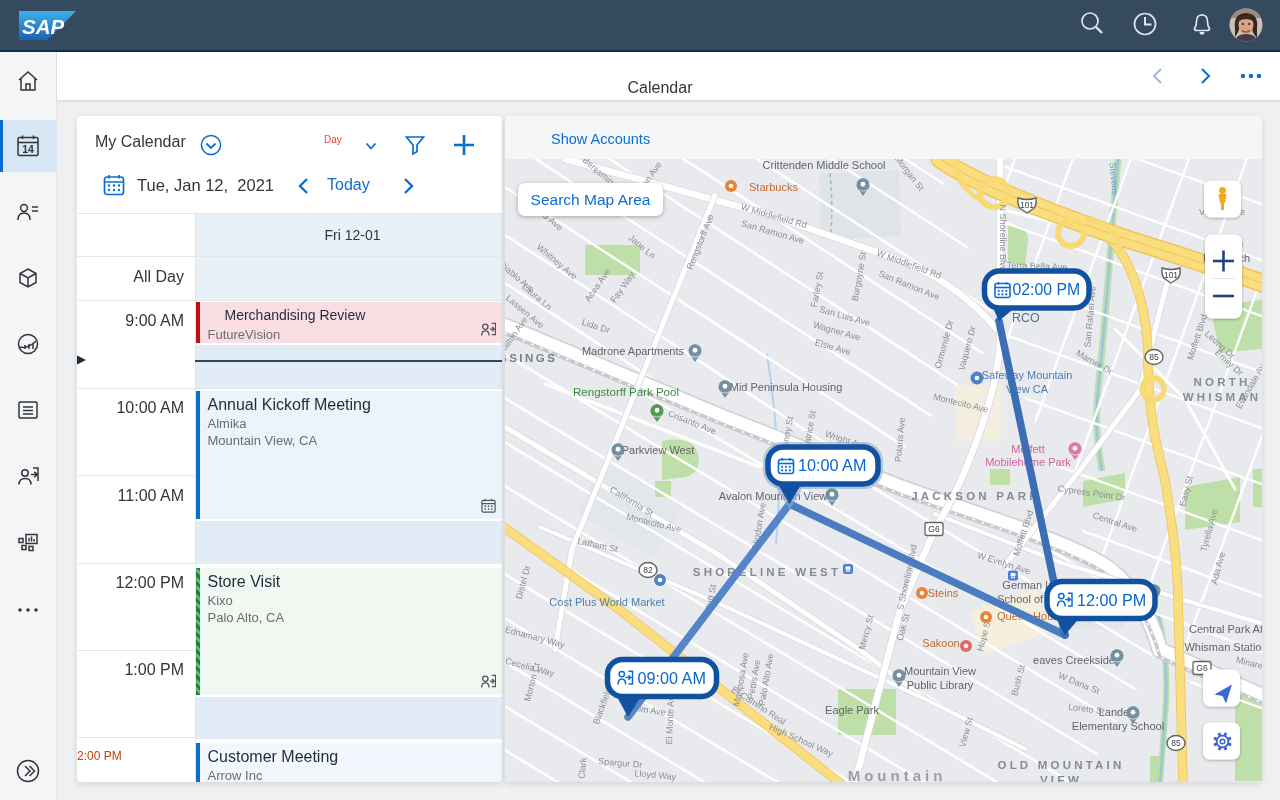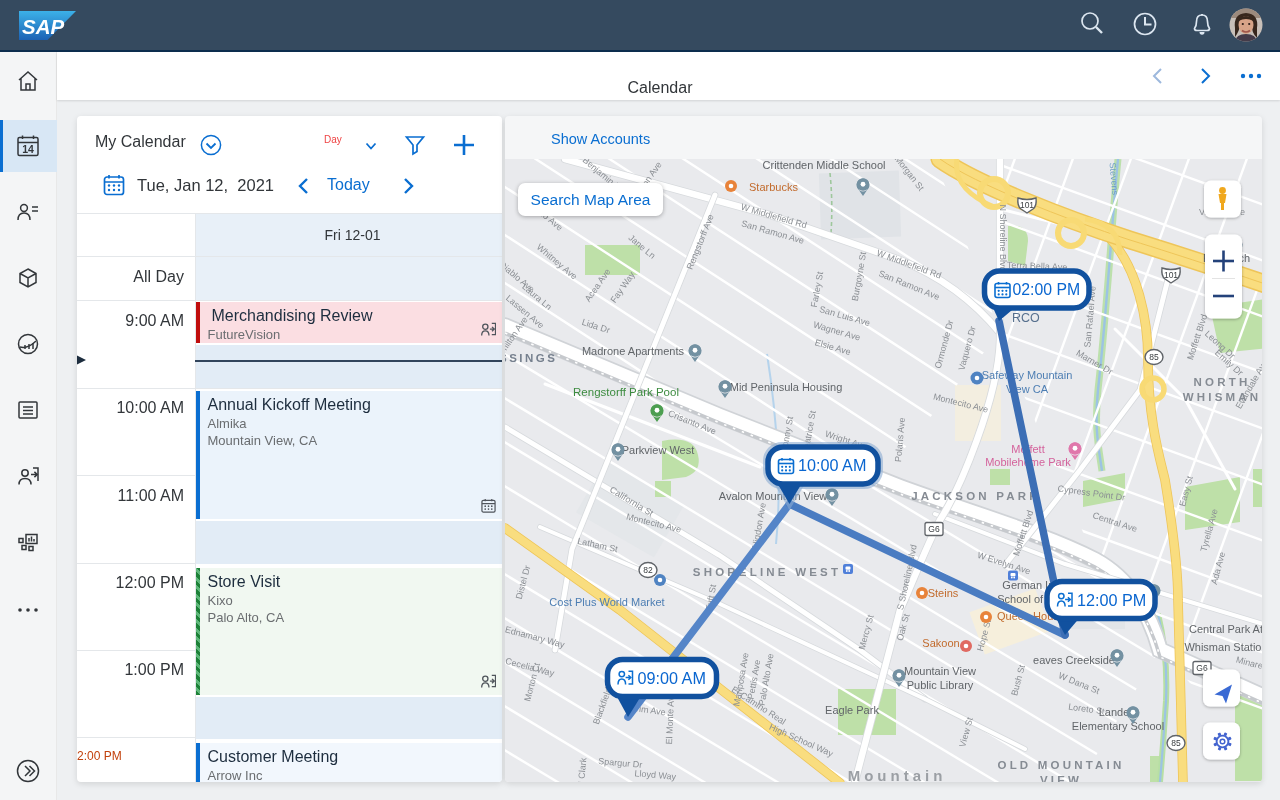--- a/index.html
+++ b/index.html
@@ -193,21 +193,21 @@
     <div style="position:absolute;left:122px;top:111px;width:307px;text-align:center;font-size:14px;color:#32363a">Fri 12-01</div>
     <div style="position:absolute;left:0;top:152px;width:107px;text-align:right;font-size:16px;color:#32363a">All Day</div>
     <div style="position:absolute;left:0;top:195.8px;width:107px;text-align:right;font-size:16px;color:#32363a">9:00 AM</div>
     <div style="position:absolute;left:0;top:283.2px;width:107px;text-align:right;font-size:16px;color:#32363a">10:00 AM</div>
     <div style="position:absolute;left:0;top:370.6px;width:107px;text-align:right;font-size:16px;color:#32363a">11:00 AM</div>
     <div style="position:absolute;left:0;top:458px;width:107px;text-align:right;font-size:16px;color:#32363a">12:00 PM</div>
     <div style="position:absolute;left:0;top:545.4px;width:107px;text-align:right;font-size:16px;color:#32363a">1:00 PM</div>
     <div style="position:absolute;left:0;top:632.8px;width:107px;text-align:left;font-size:12px;color:#c2410c">2:00 PM</div>
     <div style="position:absolute;left:118.5px;top:185.5px;width:306px;height:41.5px;background:#fbdee2;overflow:hidden">
       <div style="position:absolute;left:0;top:0;width:4.5px;height:100%;background:#c00d0d"></div>
-      <div style="position:absolute;left:16px;top:3px;font-size:16px;color:#1d2d3e;line-height:21px">Merchandising Review</div>
+      <div style="position:absolute;left:29px;top:3px;font-size:14px;color:#1d2d3e;line-height:21px">Merchandising Review</div>
       <div style="position:absolute;left:12px;top:24px">
         <div style="font-size:13px;color:#6a6d70;line-height:17px">FutureVision</div>
       </div>
       <div style="position:absolute;right:6px;bottom:2px"><svg width="15" height="15" viewBox="0 0 16 16" fill="none" stroke="#50555c" stroke-width="1.4">
           <circle cx="4.6" cy="5" r="2.8"></circle>
           <path d="M0.7,14.5 q0,-5 3.9,-5 q3.9,0 3.9,5"></path>
           <path d="M9.5,7.5 h4.5 m-2.3,-2.3 l2.5,2.3 -2.5,2.3"></path>
           <path d="M11.5,1.5 h4 v12 h-4"></path>
         </svg></div>
     </div>

